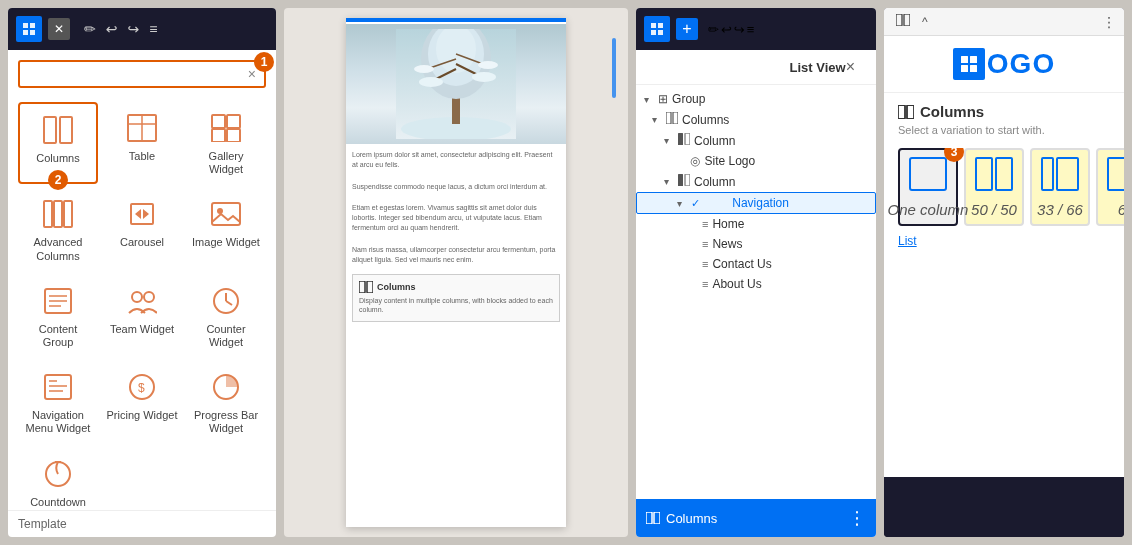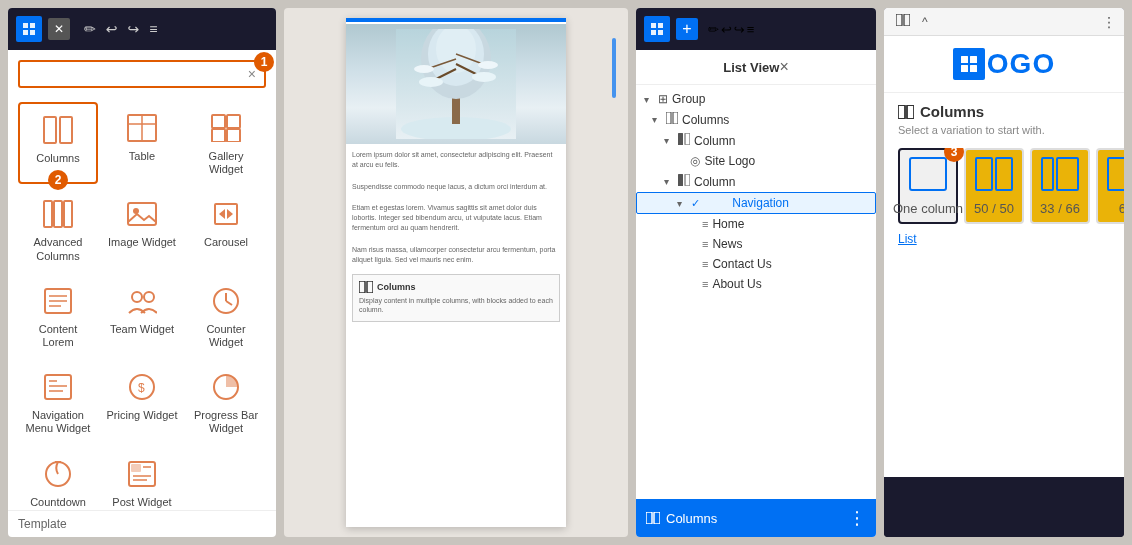--- a/index.html
+++ b/index.html
@@ -268,22 +268,22 @@
       border-radius: 2px;
       cursor: pointer;
       font-size: 16px;
       display: flex;
       align-items: center;
       justify-content: center;
     }
     .listview-header {
       display: flex;
       align-items: center;
-      justify-content: center;
-      padding: 8px 12px;
+      justify-content: flex-end;
+      padding: 8px 21px;
       font-size: 13px;
       font-weight: 600;
       color: #333;
       border-bottom: 1px solid #eee;
     }
     .listview-close {
       background: none;
       border: none;
       cursor: pointer;
       font-size: 16px;
@@ -428,35 +428,36 @@
     .variation-card {
       border: 2px solid #ddd;
       border-radius: 4px;
       padding: 6px;
       cursor: pointer;
       min-width: 60px;
       display: flex;
       flex-direction: column;
       align-items: center;
       gap: 4px;
-      background: #eab308;
+      background: #fef9c3;
     }
     .variation-card.selected {
       border-color: #1a1a2e;
       background: #f0f0f0;
     }
     .variation-icon {
       font-size: 20px;
       color: #0070f3;
     }
     .variation-label {
-      font-size: 13px;
+      font-size: 15px;
       color: #555;
       text-align: right;
       white-space: nowrap;
+      font-style: italic;
     }
     .badge-3 {
       background: #e05a00;
       color: #fff;
       border-radius: 50%;
       width: 20px;
       height: 20px;
       display: flex;
       align-items: center;
       justify-content: center;
@@ -549,50 +550,50 @@
             <rect x="11" y="1" width="8" height="26" rx="1" fill="none" stroke="#e08050" stroke-width="2"></rect>
             <rect x="21" y="1" width="8" height="26" rx="1" fill="none" stroke="#e08050" stroke-width="2"></rect>
           </svg>
       </div>
       <span class="widget-label">Advanced Columns</span>
     </div>
 
     <div class="widget-item">
       <div class="widget-icon">
         <svg width="30" height="28" viewBox="0 0 30 28">
+            <rect x="4" y="4" width="22" height="20" rx="1" fill="none" stroke="#e08050" stroke-width="2"></rect>
+            <polygon points="8,14 14,9 14,19" fill="#e08050"></polygon>
+            <polygon points="22,14 16,9 16,19" fill="#e08050"></polygon>
+          </svg>
+      </div>
+      <span class="widget-label">Carousel</span>
+    </div>
+
+    <div class="widget-item">
+      <div class="widget-icon">
+        <svg width="30" height="28" viewBox="0 0 30 28">
             <rect x="1" y="3" width="28" height="22" rx="2" fill="none" stroke="#e08050" stroke-width="2"></rect>
             <circle cx="9" cy="11" r="3" fill="#e08050"></circle>
             <polyline points="1,22 10,14 17,20 22,16 29,22" fill="none" stroke="#e08050" stroke-width="2"></polyline>
           </svg>
       </div>
       <span class="widget-label">Image Widget</span>
-    </div>
-
-    <div class="widget-item">
-      <div class="widget-icon">
-        <svg width="30" height="28" viewBox="0 0 30 28">
-            <rect x="4" y="4" width="22" height="20" rx="1" fill="none" stroke="#e08050" stroke-width="2"></rect>
-            <polygon points="8,14 14,9 14,19" fill="#e08050"></polygon>
-            <polygon points="22,14 16,9 16,19" fill="#e08050"></polygon>
-          </svg>
-      </div>
-      <span class="widget-label">Carousel</span>
     </div>
 
 
     <div class="widget-item">
       <div class="widget-icon">
         <svg width="30" height="28" viewBox="0 0 30 28">
             <rect x="2" y="2" width="26" height="24" rx="2" fill="none" stroke="#e08050" stroke-width="2"></rect>
             <line x1="6" y1="9" x2="24" y2="9" stroke="#e08050" stroke-width="1.5"></line>
             <line x1="6" y1="14" x2="24" y2="14" stroke="#e08050" stroke-width="1.5"></line>
             <line x1="6" y1="19" x2="18" y2="19" stroke="#e08050" stroke-width="1.5"></line>
           </svg>
       </div>
-      <span class="widget-label">Content Lorem</span>
+      <span class="widget-label">Content Group</span>
     </div>
 
     <div class="widget-item">
       <div class="widget-icon">
         <svg width="30" height="28" viewBox="0 0 30 28">
             <circle cx="10" cy="10" r="5" fill="none" stroke="#e08050" stroke-width="2"></circle>
             <circle cx="22" cy="10" r="5" fill="none" stroke="#e08050" stroke-width="2"></circle>
             <path d="M2 26 Q10 18 18 26" fill="none" stroke="#e08050" stroke-width="2"></path>
             <path d="M14 26 Q22 18 30 26" fill="none" stroke="#e08050" stroke-width="2"></path>
           </svg>
@@ -647,32 +648,20 @@
       <div class="widget-icon">
         <svg width="30" height="28" viewBox="0 0 30 28">
             <circle cx="15" cy="14" r="12" fill="none" stroke="#e08050" stroke-width="2"></circle>
             <path d="M15 14 A12 12 0 0 1 15 2" fill="none" stroke="#e08050" stroke-width="2"></path>
             <line x1="12" y1="2" x2="18" y2="2" stroke="#e08050" stroke-width="2"></line>
           </svg>
       </div>
       <span class="widget-label">Countdown Widget</span>
     </div>
 
-    <div class="widget-item">
-      <div class="widget-icon">
-        <svg width="30" height="28" viewBox="0 0 30 28">
-            <rect x="2" y="2" width="26" height="24" rx="2" fill="none" stroke="#e08050" stroke-width="2"></rect>
-            <rect x="4" y="4" width="10" height="8" rx="1" fill="#e08050" opacity="0.4"></rect>
-            <line x1="16" y1="7" x2="24" y2="7" stroke="#e08050" stroke-width="1.5"></line>
-            <line x1="6" y1="16" x2="24" y2="16" stroke="#e08050" stroke-width="1.5"></line>
-            <line x1="6" y1="20" x2="20" y2="20" stroke="#e08050" stroke-width="1.5"></line>
-          </svg>
-      </div>
-      <span class="widget-label">Post Widget</span>
-    </div>
   </div>
 
   <div class="panel-footer">Template</div>
 </div>
 
 <div class="center-panel">
   <div class="page-preview">
     <div class="page-doc">
       <div class="page-header-bar"></div>
       <div class="page-doc-img">

